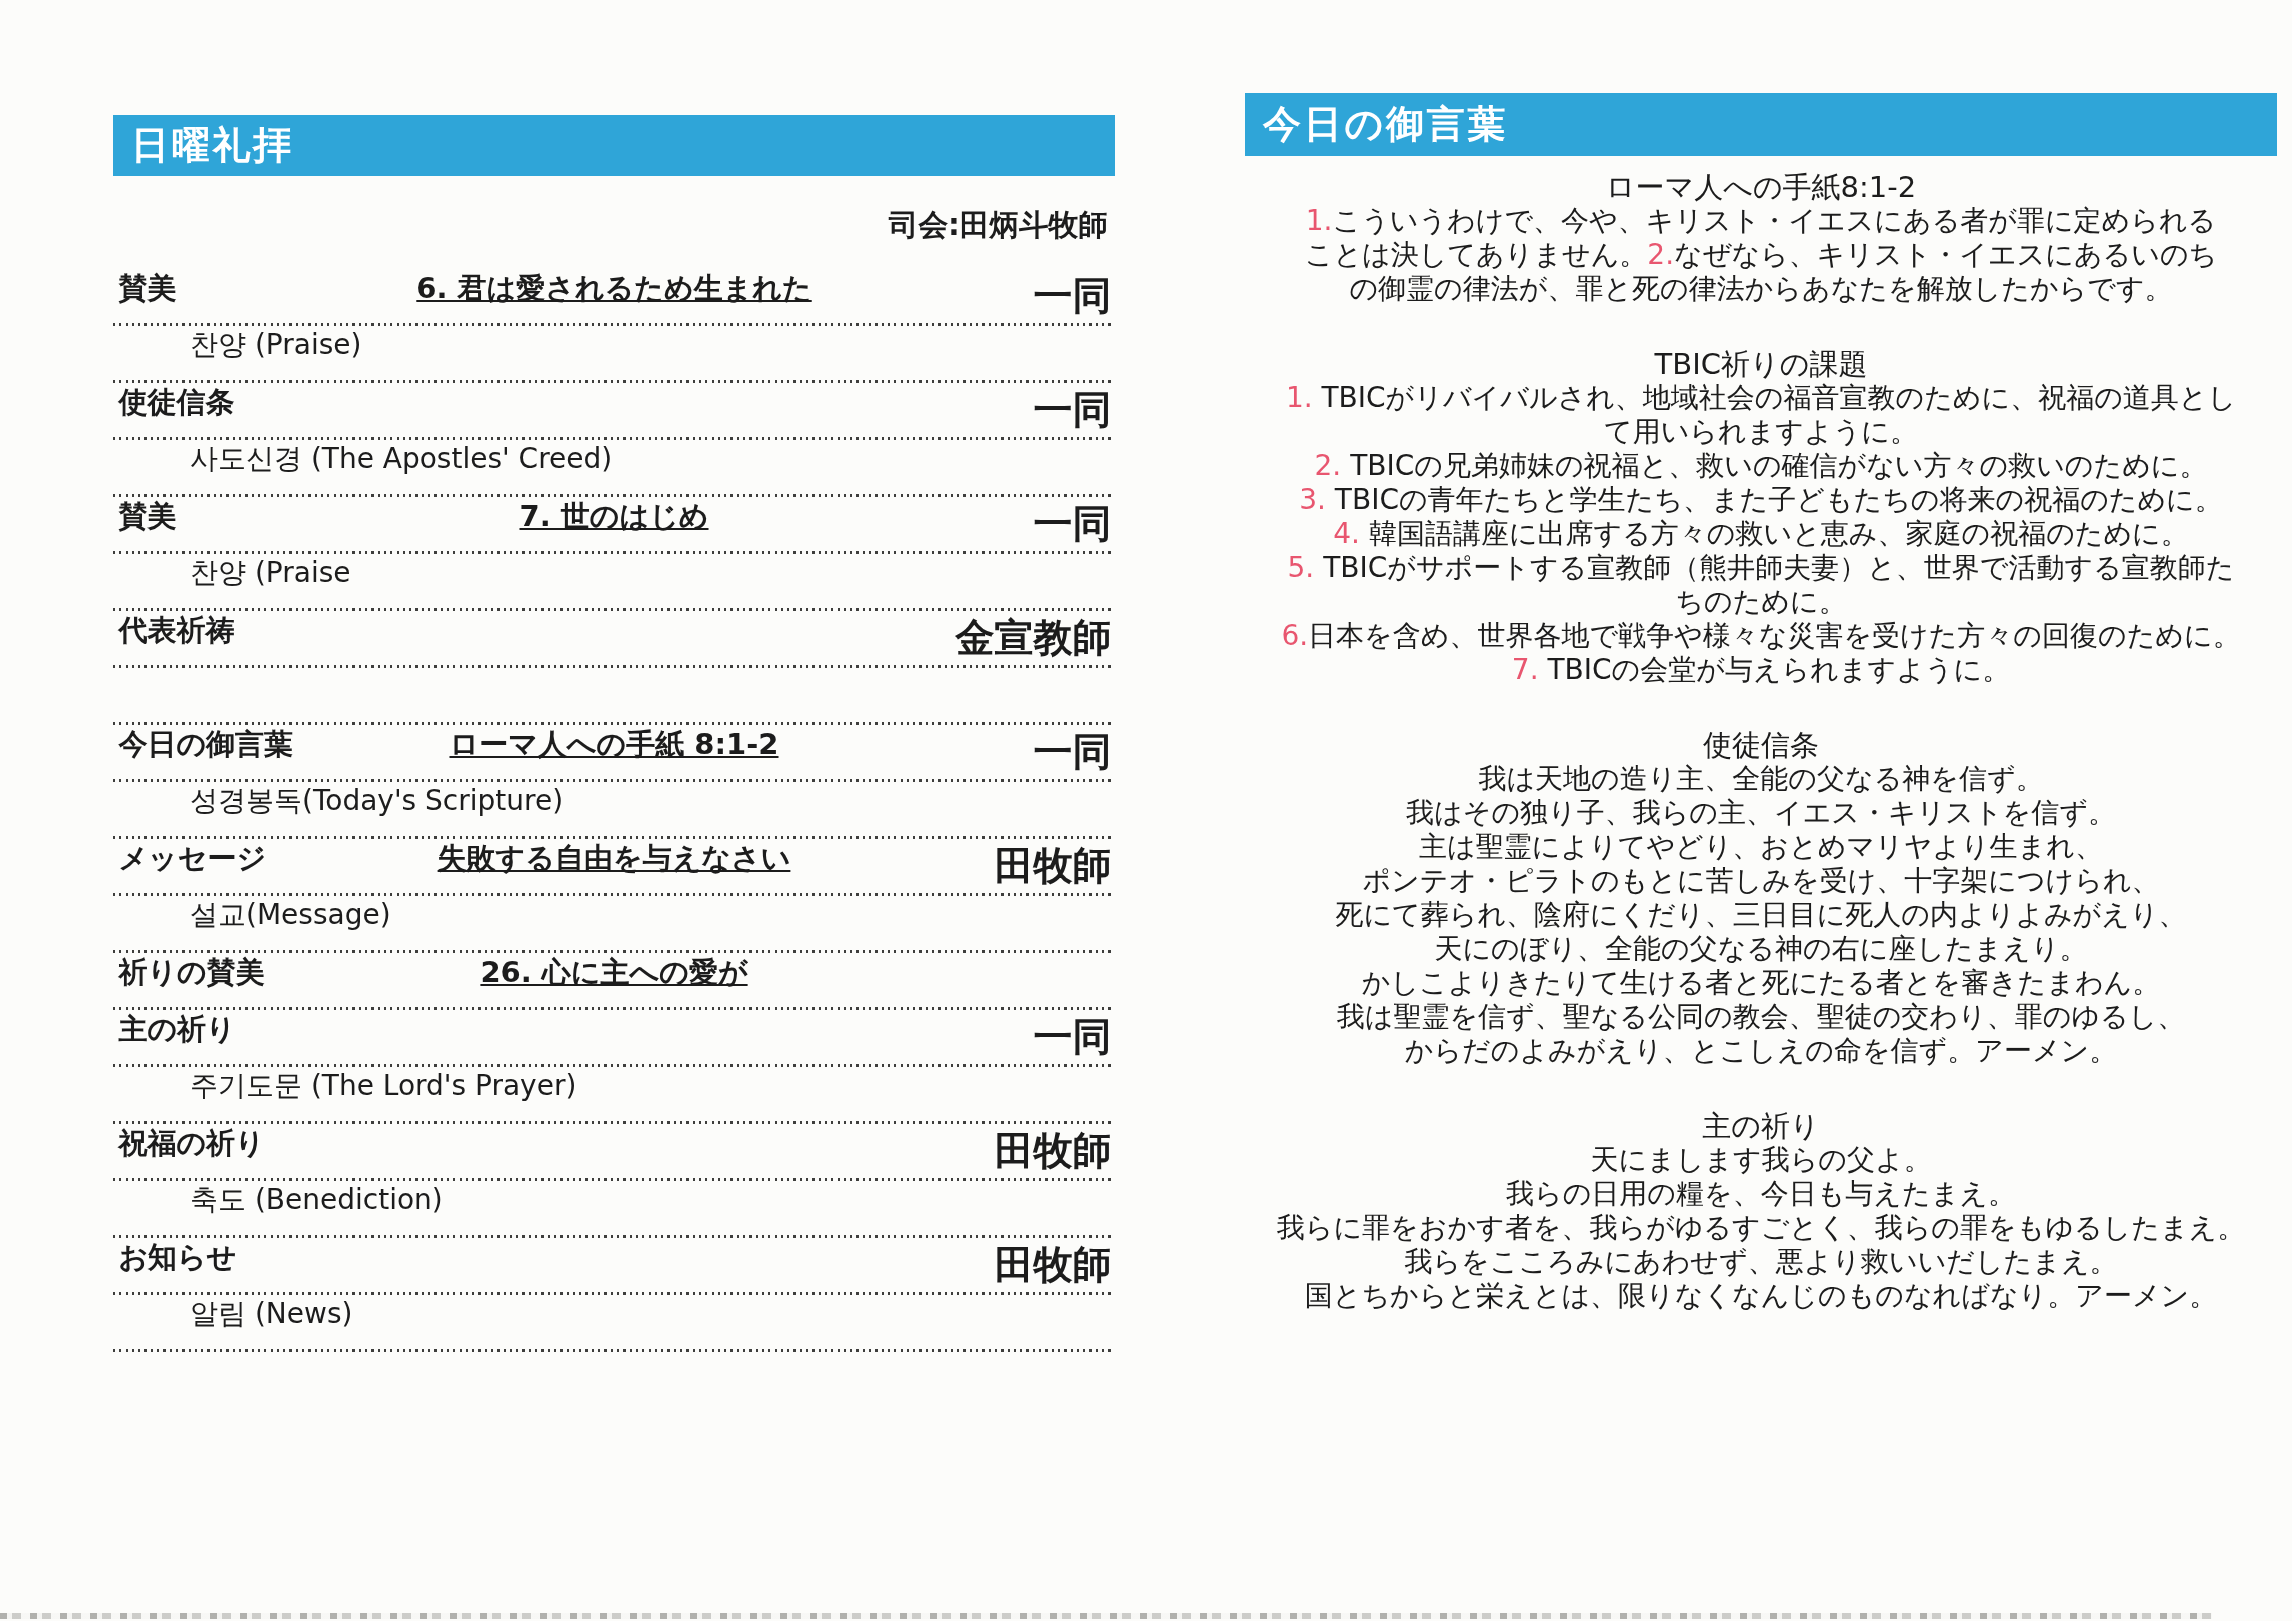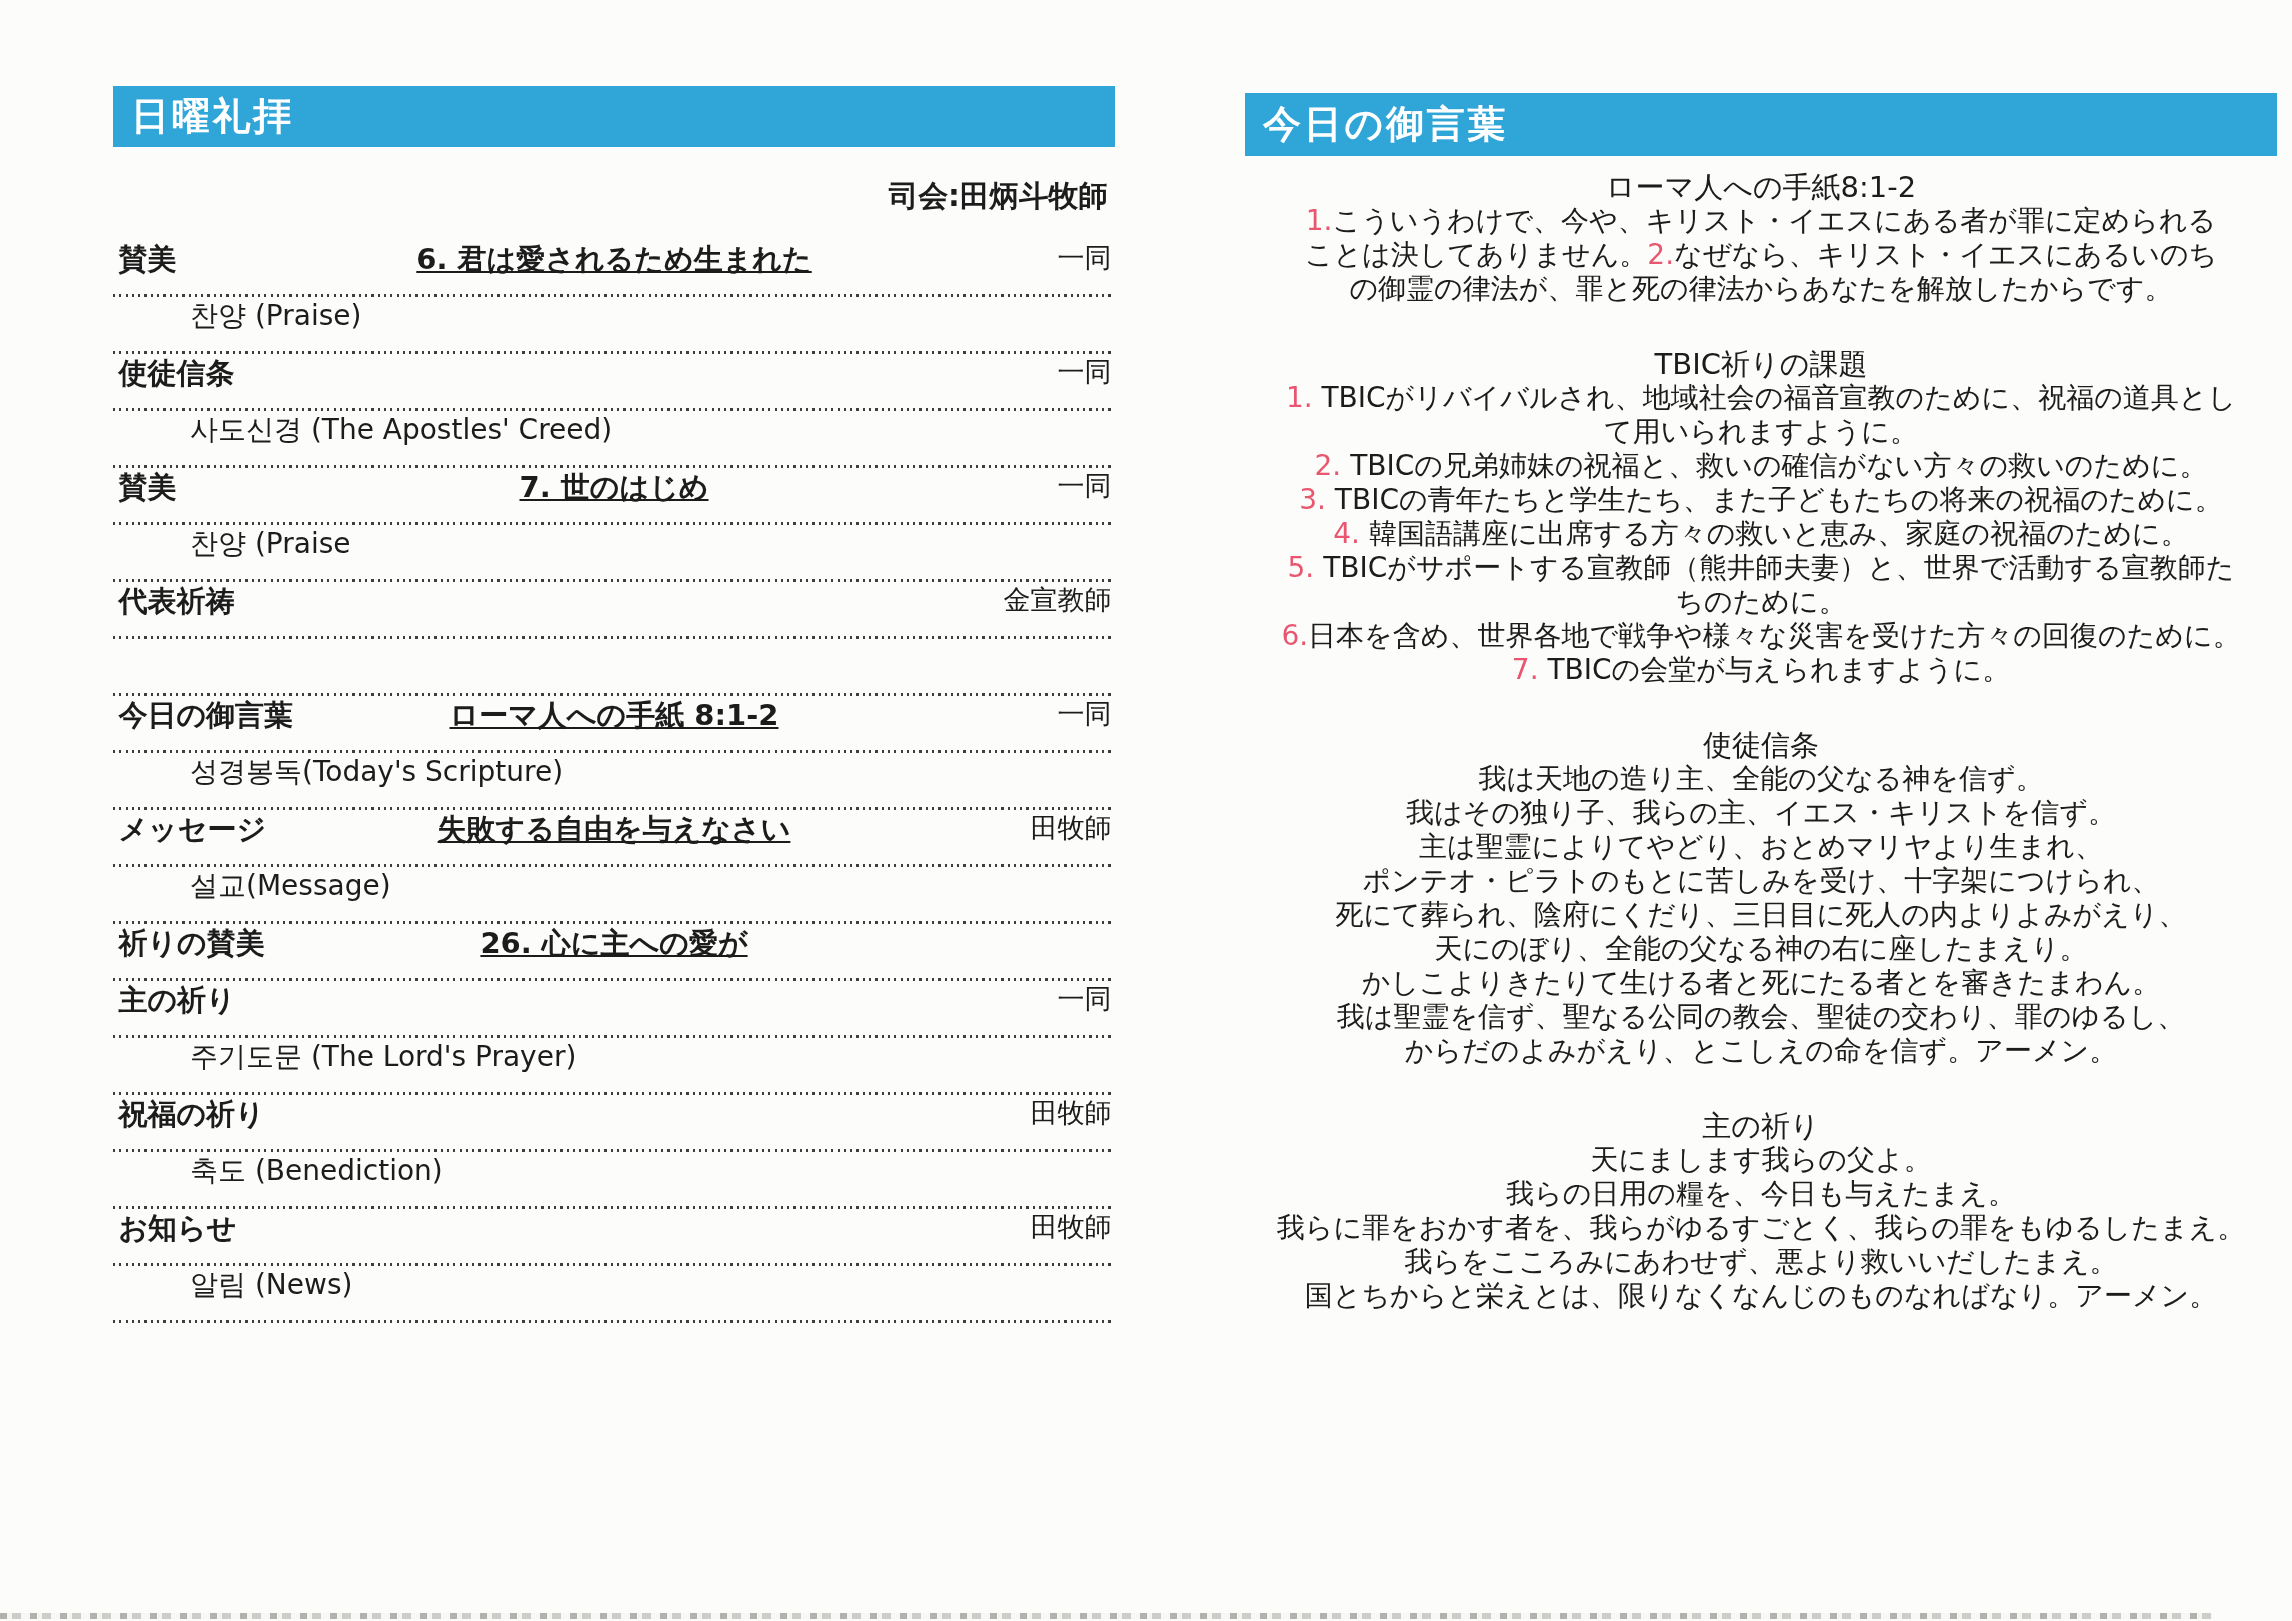--- a/index.html
+++ b/index.html
@@ -7,37 +7,37 @@
     position:relative; width:2293px; height:1621px; overflow:hidden;
     background:#fcfcfa; color:#1c1c1c;
     font-family:"DejaVu Sans", sans-serif;
   }
   
   .banner{ background:#2fa5d8; display:flex; align-items:center; }
   .banner .banner-label{
     color:#ffffff; font-weight:bold; font-size:38px; letter-spacing:2.7px; padding-left:18px;
   }
   
-  .left-col{ position:absolute; left:113px; top:86px; width:1002px; }
+  .left-col{ position:absolute; left:113px; top:115px; width:1002px; }
   .left-col .banner{ height:61px; }
   .mc-line{ margin-top:29px; text-align:right; font-size:29.6px; font-weight:bold; padding-right:7.2px; }
   .program{ margin-top:23px; }
   .row{ position:relative; height:57px; display:flex; }
   .row::after{
     content:""; position:absolute; left:0; right:3.6px; bottom:0; height:2.7px;
     background-image:repeating-linear-gradient(90deg,#3e3e3c 0 2.2px, transparent 2.2px 6.3px);
   }
   .row .lab{ font-size:29px; font-weight:bold; padding-left:5.4px; white-space:nowrap; }
   .row.sub .lab{ font-weight:normal; font-size:28px; padding-left:77px; }
   .row .ctr{
     position:absolute; left:50%; transform:translateX(-50%);
     font-size:29px; font-weight:bold; white-space:nowrap;text-decoration:underline;
   }
   .row.raised .ctr{ transform:translate(calc(-50% + 291px), -14.3px); }
-  .row .per{ margin-left:auto; font-size:27px; font-weight:normal; padding-right:3.6px; white-space:nowrap; }
+  .row .per{ margin-left:auto; font-size:39px; font-weight:bold; padding-right:3.6px; white-space:nowrap; }
   
   .right-col{ position:absolute; left:1245px; top:93px; width:1032px; }
   .right-col .banner{ height:63px; }
   .sections{ margin-top:0; }
   .section{ margin-top:41px; }
   .section:first-child{ margin-top:14.3px; }
   .sec-heading{ text-align:center; font-size:29px; line-height:34px; }
   .tline{ text-align:center; font-size:28px; line-height:34px; }
   .rednum{ color:#e8566f; }
   

